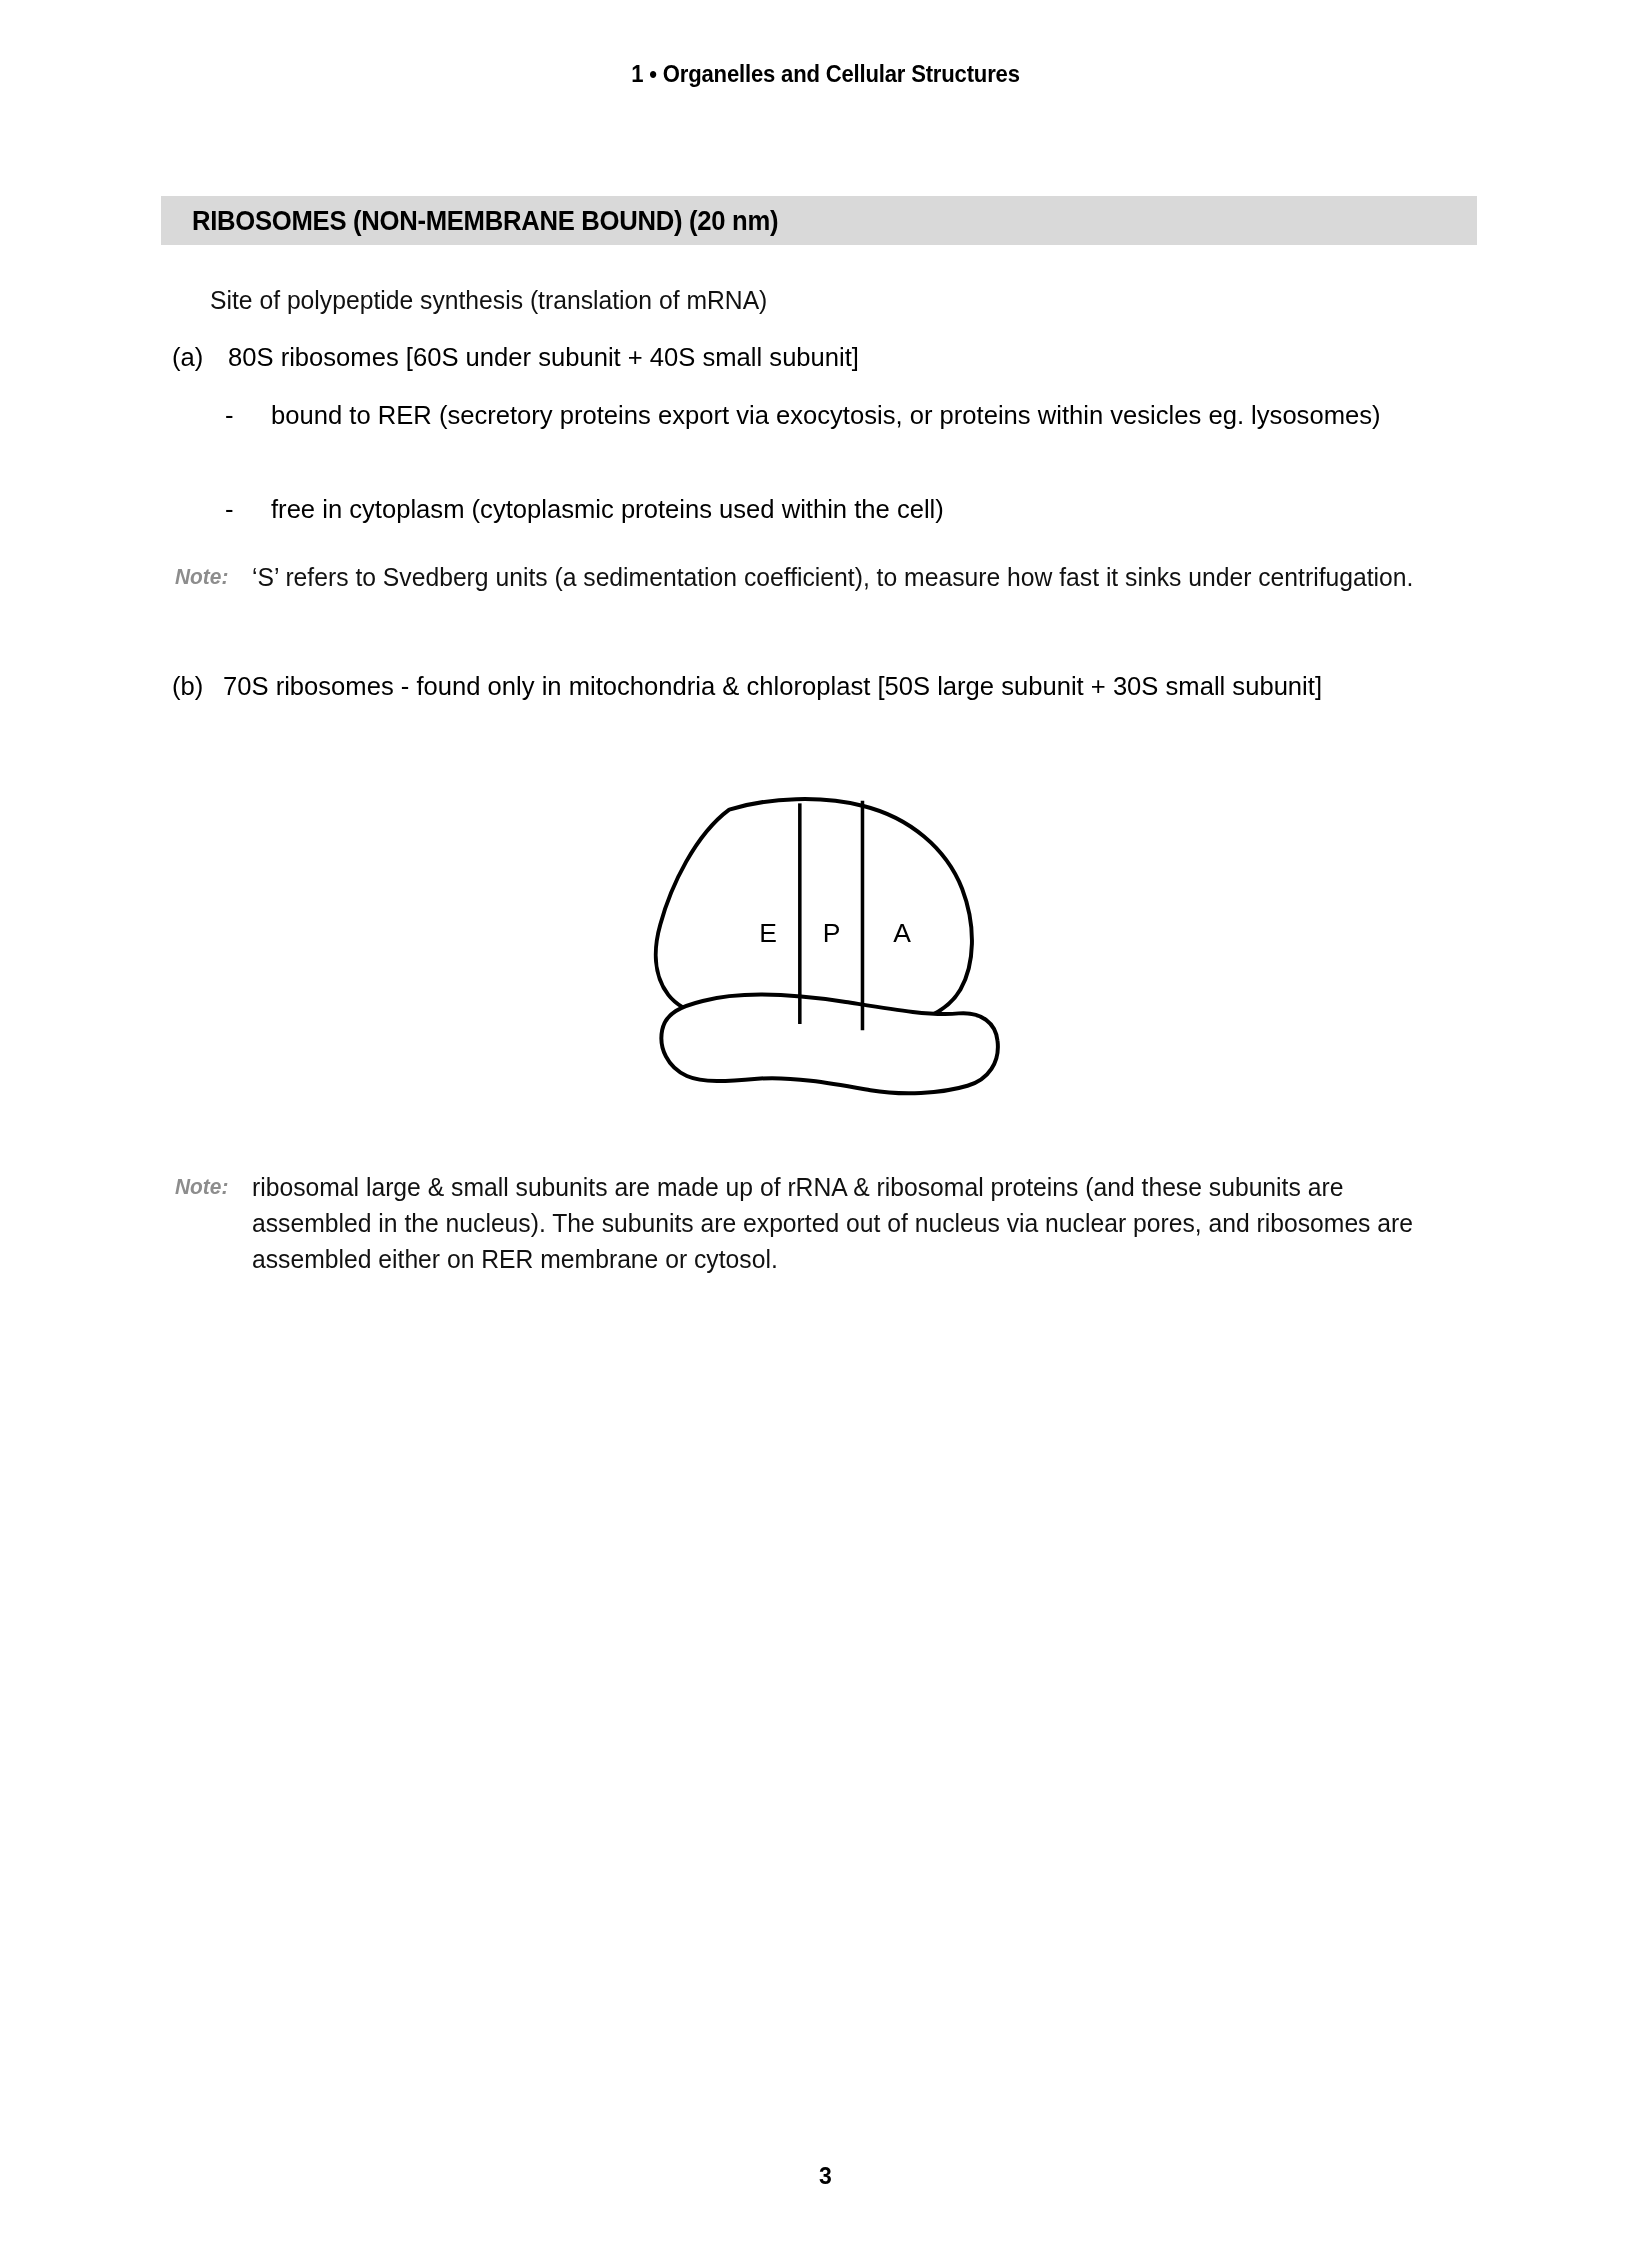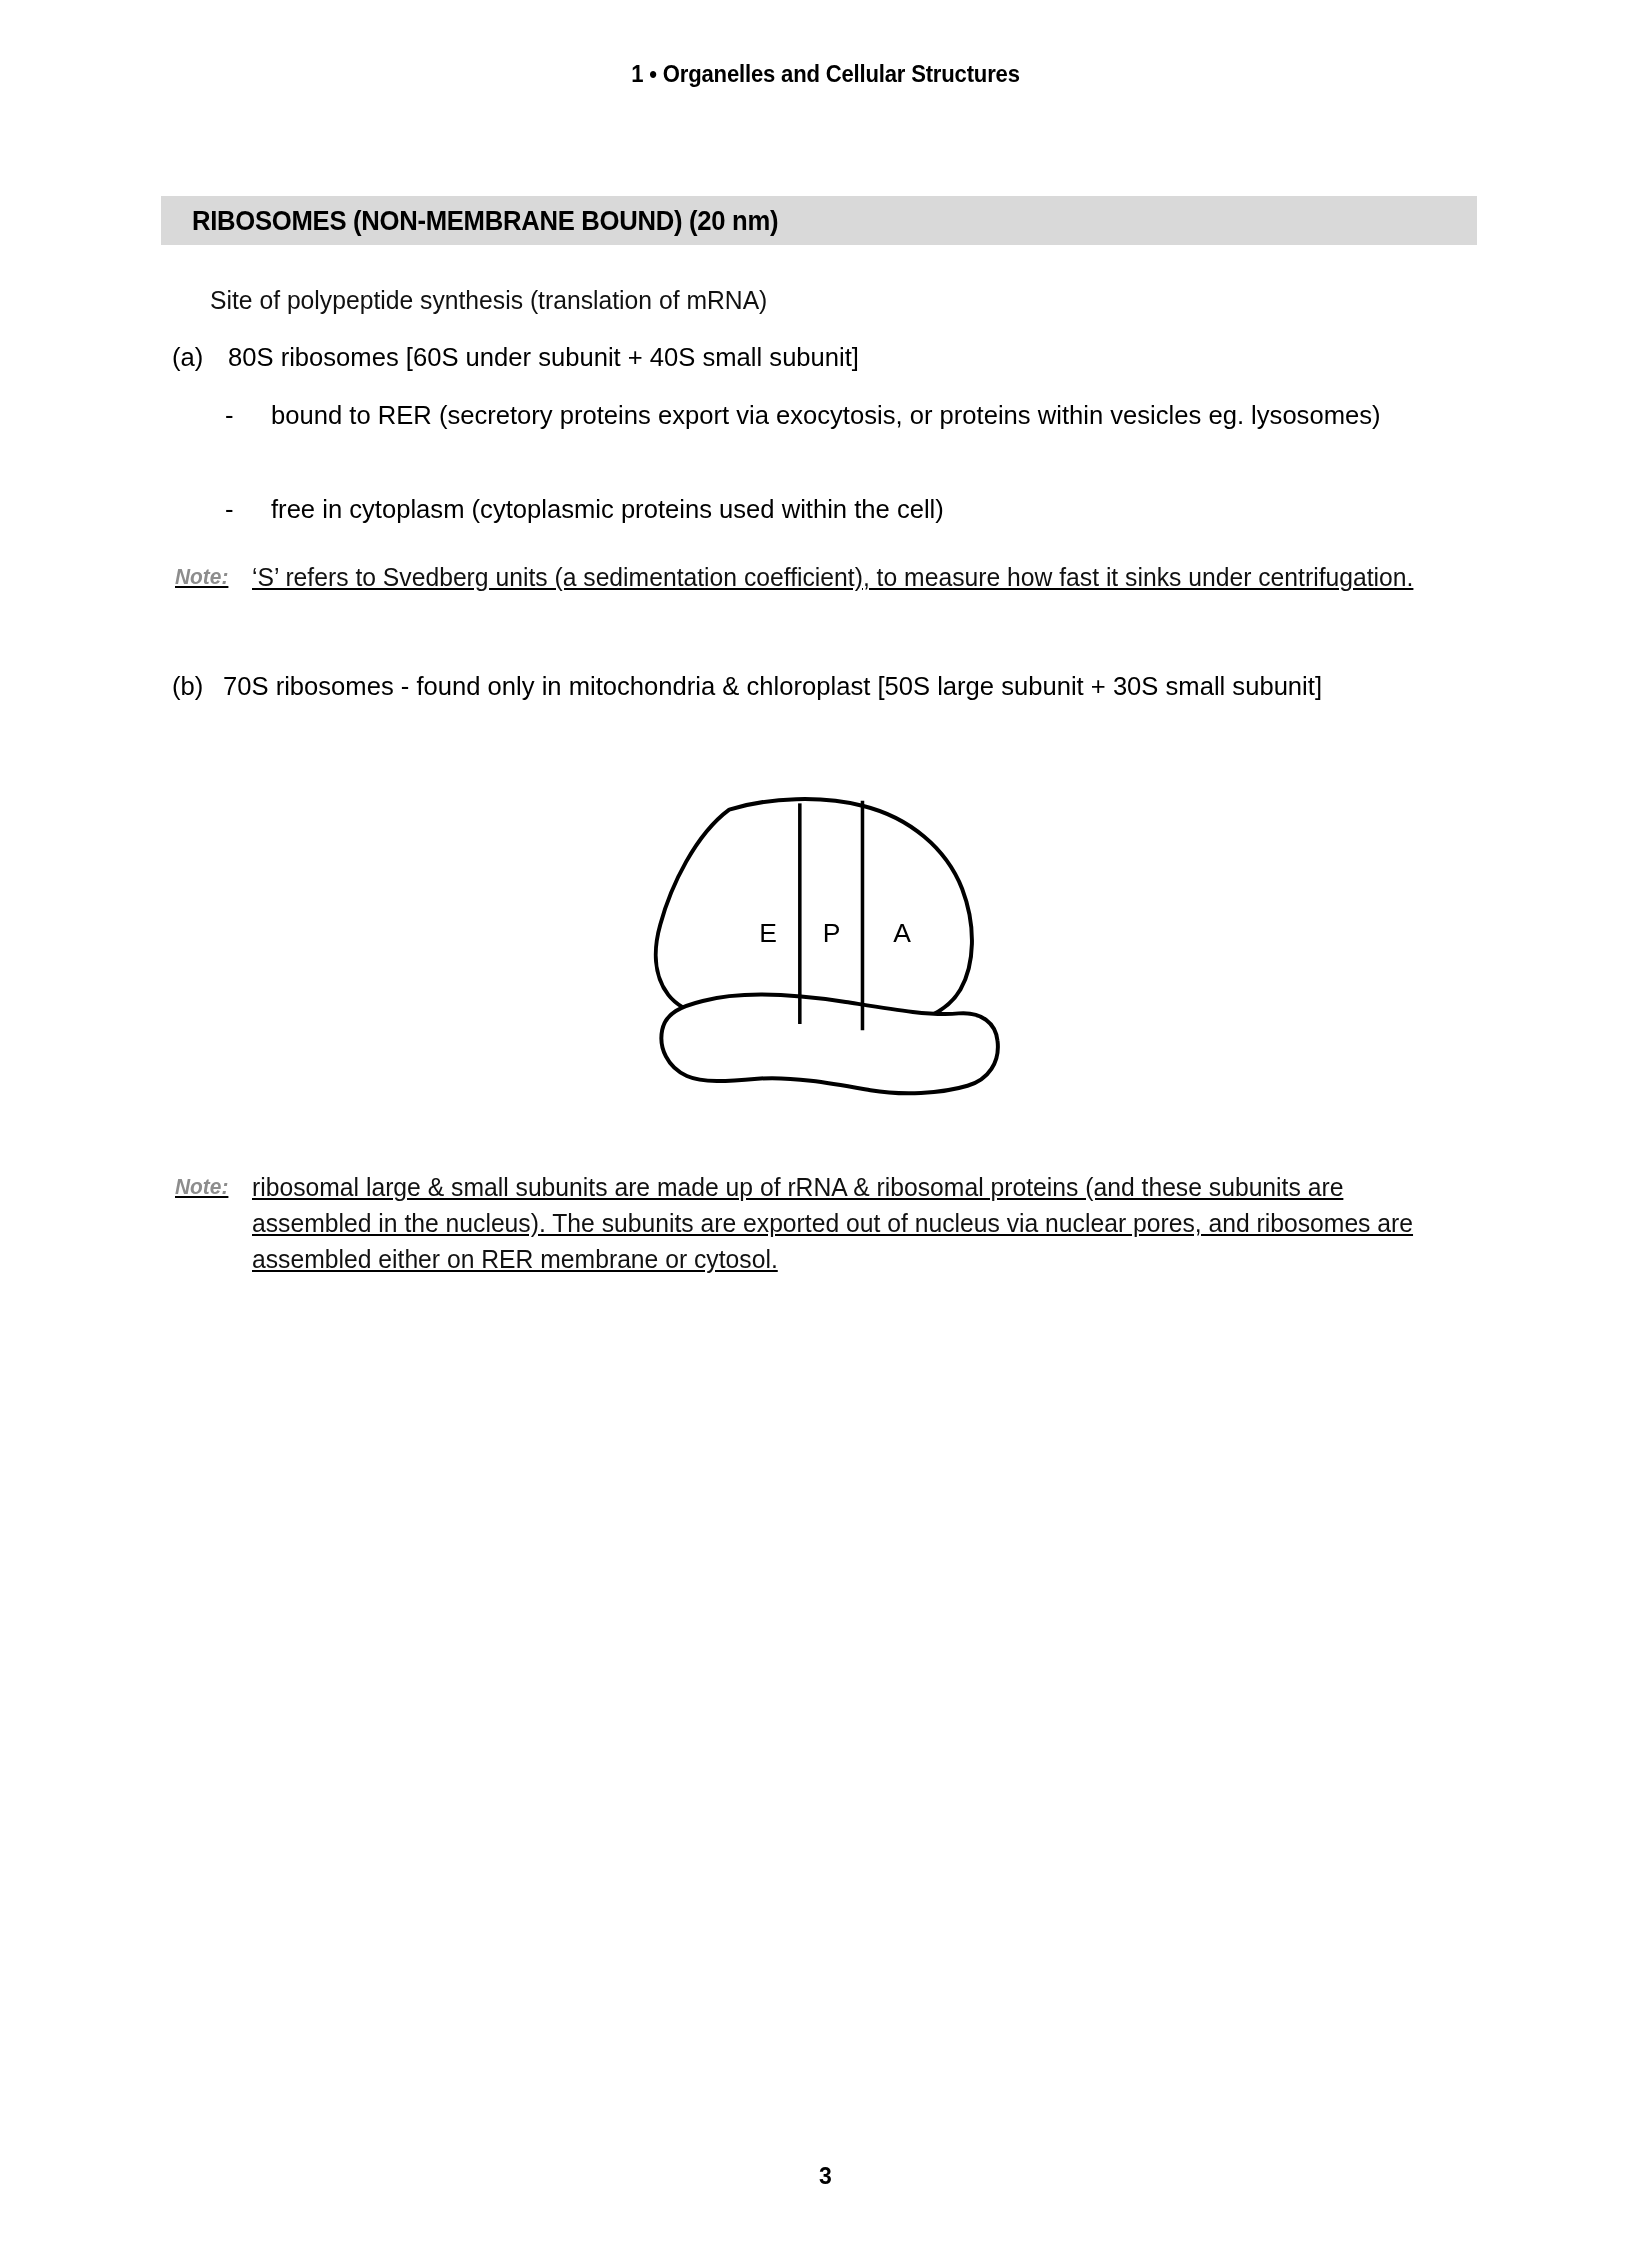--- a/index.html
+++ b/index.html
@@ -100,21 +100,20 @@
   .dash-row { top: 397px; left: 225px; width: 1244px; }
   .dash-row2 { top: 491px; left: 225px; width: 1244px; }
   .dash-row .list-marker,
   .dash-row2 .list-marker { width: 46px; }
 
   
   .note-row {
     position: absolute;
     display: flex;
     align-items: flex-start;
-    text-decoration: underline;
   }
   .note-label {
     flex: 0 0 auto;
     font-style: italic;
     font-weight: bold;
     font-size: 22px;
     line-height: 36px;
     color: #8d8d8d;
     transform: scaleX(0.95);
     transform-origin: left top;

